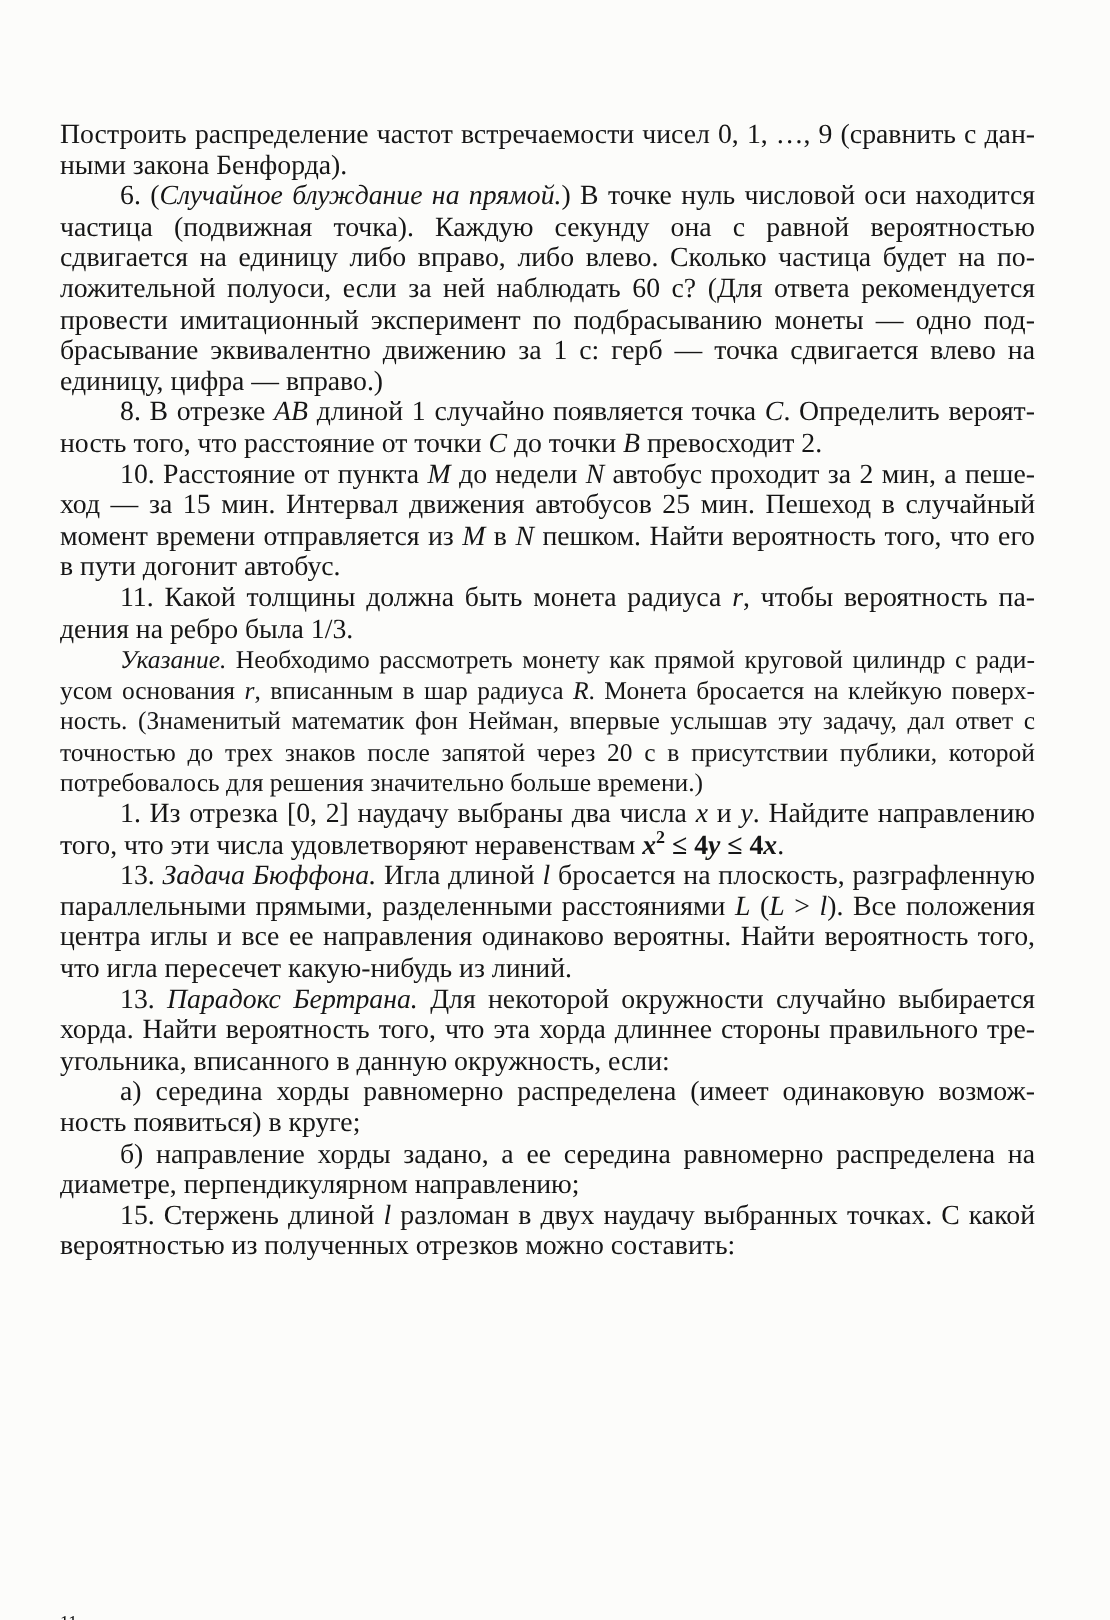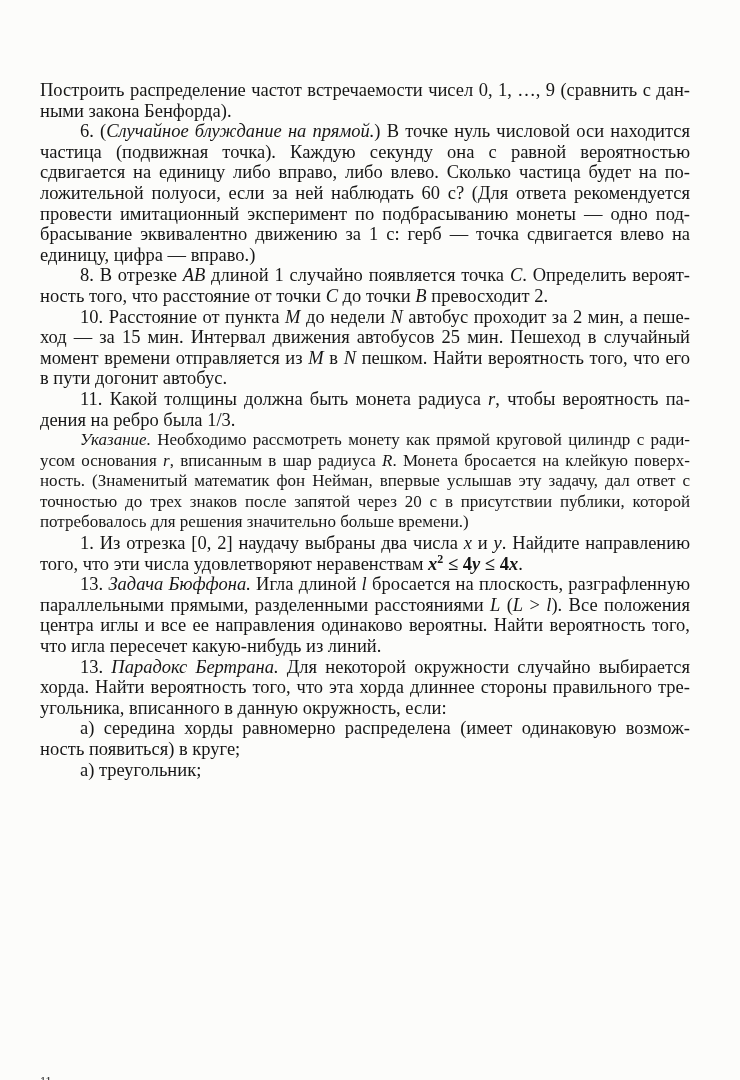--- a/index.html
+++ b/index.html
@@ -75,22 +75,23 @@
     <p class="hint"><i class="it">Указание.</i><span> Необходимо рассмотреть монету как прямой круговой цилиндр с ради­усом основания </span><i class="it">r</i><span>, вписанным в шар радиуса </span><i class="it">R</i><span>. Монета бросается на клейкую поверх­ность. (Знаменитый математик фон Нейман, впервые услышав эту задачу, дал ответ с точностью до трех знаков после запятой через 20 с в присутствии публики, которой потребовалось для решения значительно больше времени.)</span></p>
 
     <p><span>1. Из отрезка [0, 2] наудачу выбраны два числа </span><i class="it">x</i><span> и </span><i class="it">y</i><span>. Найдите направлению того, что эти числа удовлетворяют неравенствам </span><i class="bi">x</i><sup class="formula-sup b">2</sup><span class="b"> ≤ 4</span><i class="bi">y</i><span class="b"> ≤ 4</span><i class="bi">x</i><span>.</span></p>
 
     <p><span>13. </span><i class="it">Задача Бюффона.</i><span> Игла длиной </span><i class="it">l</i><span> бросается на плоскость, разграфленную параллельными прямыми, разделенными расстояниями </span><i class="it">L</i><span> (</span><i class="it">L</i><span> &gt; </span><i class="it">l</i><span>). Все положения центра иглы и все ее направления одинаково вероятны. Найти вероятность того, что игла пересечет какую-нибудь из линий.</span></p>
 
     <p><span>13. </span><i class="it">Парадокс Бертрана.</i><span> Для некоторой окружности случайно выбирается хорда. Найти вероятность того, что эта хорда длиннее стороны правильного тре­угольника, вписанного в данную окружность, если:</span></p>
 
     <p><span>а) середина хорды равномерно распределена (имеет одинаковую возмож­ность появиться) в круге;</span></p>
 
+    <p><span>б) направление хорды задано, а ее середина равномерно распределена на диаметре, перпендикулярном направлению;</span></p>
 
 
+    <p><span>15. Стержень длиной </span><i class="it">l</i><span> разломан в двух наудачу выбранных точках. С какой вероятностью из полученных отрезков можно составить:</span></p>
 
-    <p><span>а) треугольник;</span></p>
 
 
   </div>
 
   <div class="page-number">11</div>
 </div>
 
 </body></html>

